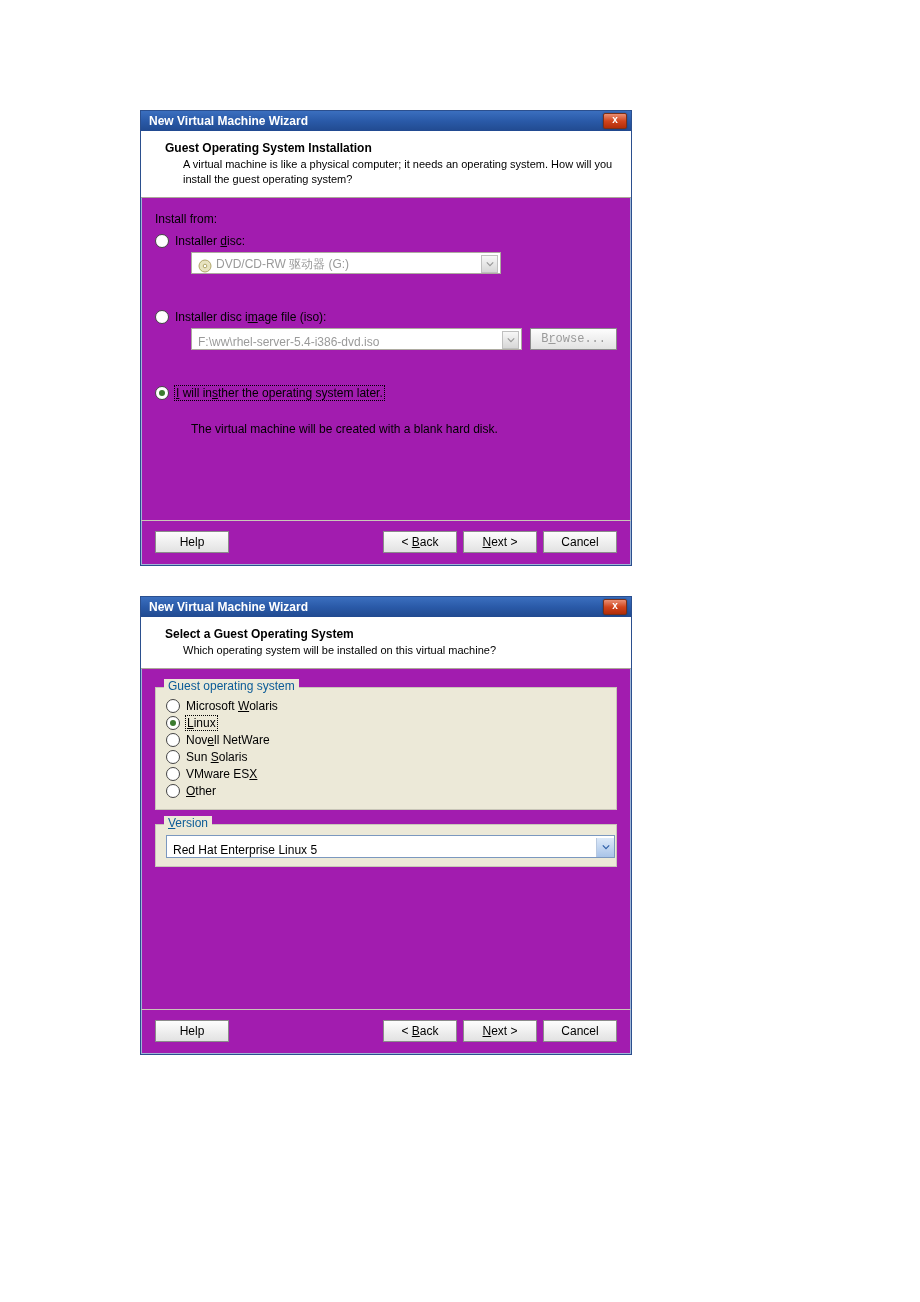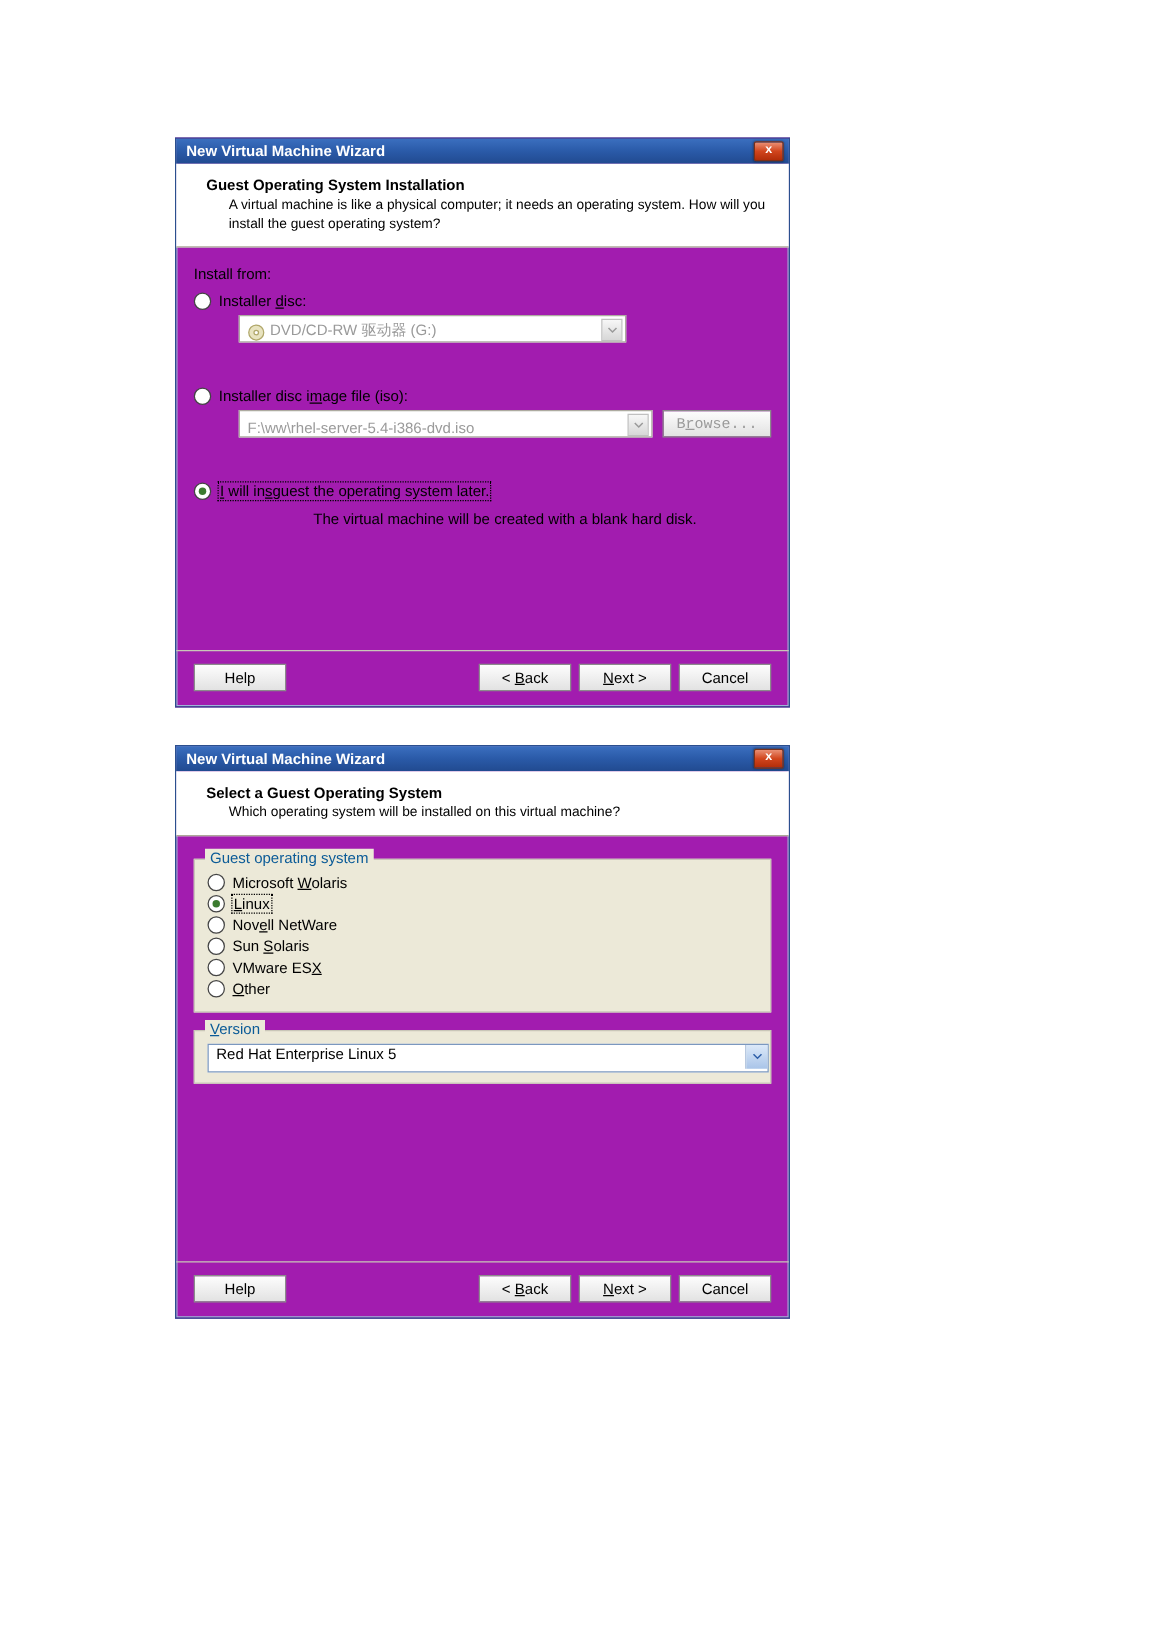--- a/index.html
+++ b/index.html
@@ -157,23 +157,22 @@
     cursor: pointer;
   }
   .btn.disabled {
     color: #9a9a9a;
     cursor: default;
     font-family: Liberation Mono, monospace;
   }
   .note {
     font-size: 12px;
     color: #000;
-    margin-top: 8px;
+    margin-top: 22px;
     margin-left: 36px;
-    text-align: center;
   }
   .button-bar {
     display: flex;
     justify-content: flex-end;
     align-items: center;
     gap: 6px;
     padding: 10px 14px 12px 14px;
     border-top: 1px solid #c9c6b8;
   }
   .button-bar .btn.help {
@@ -193,21 +192,21 @@
     top: -9px;
     left: 8px;
     padding: 0 4px;
     background: #ece9d8;
     color: #0b5b97;
     font-size: 12px;
   }
   .radio-list .radio-row { margin: 3px 0; }
   .version-dd {
     display: flex;
-    align-items: flex-start;
+    align-items: flex-end;
     border: 1px solid #7b98bf;
     background: #fff;
     height: 21px;
     padding: 0 0 0 6px;
     font-size: 12px;
   }
   .version-dd .dd-text { flex: 1; }
   .version-dd .dd-arrow2 {
     width: 17px;
     height: 19px;
@@ -278,21 +277,21 @@
           </span>
         </div>
         <button class="btn disabled">
           <span>B</span><span class="u">r</span><span>owse...</span>
         </button>
       </div>
 
       <div class="radio-row indent" style="margin-top:36px;">
         <span class="radio checked"></span>
         <span class="radio-label dotted-focus">
-          <span class="u">I</span><span> will in</span><span class="u">s</span><span>guest the operating system later.</span>
+          <span class="u">I</span><span> will in</span><span class="u">s</span><span>ther the operating system later.</span>
         </span>
       </div>
       <div class="note">The virtual machine will be created with a blank hard disk.</div>
 
       <div style="height:70px;"></div>
     </div>
 
     <div class="button-bar">
       <button class="btn help">Help</button>
       <button class="btn">

